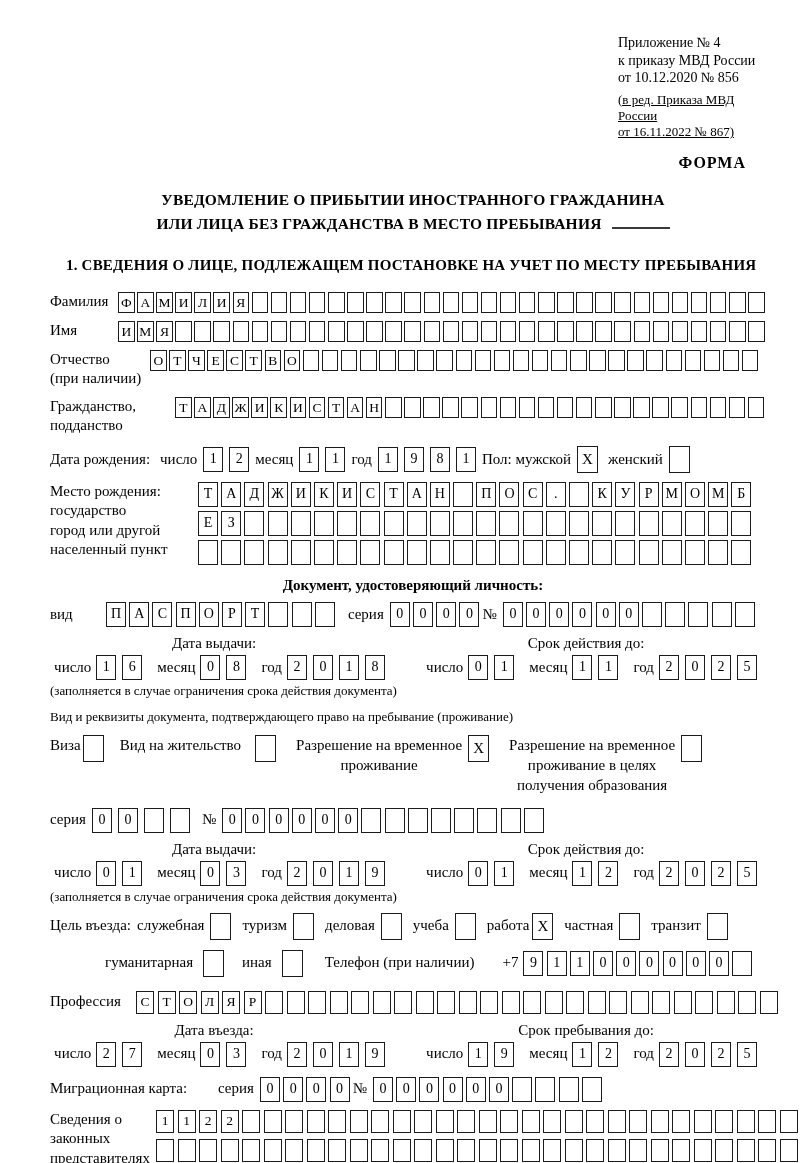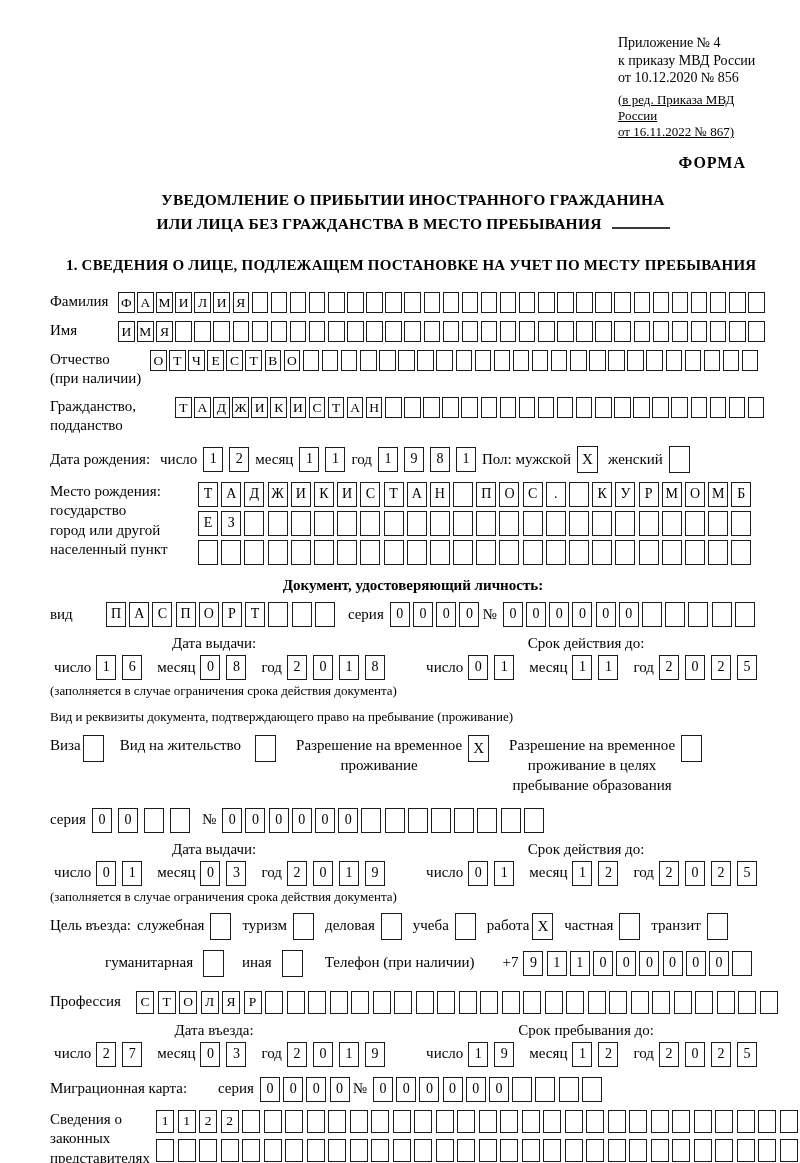--- a/index.html
+++ b/index.html
@@ -476,21 +476,21 @@
       <div class="olines">
         <div>Разрешение на временное</div>
         <div>проживание</div>
       </div>
       <div class="cb">X</div>
     </div>
     <div class="opt">
       <div class="olines">
         <div>Разрешение на временное</div>
         <div>проживание в целях</div>
-        <div>пребывание образования</div>
+        <div>получения образования</div>
       </div>
       <div class="cb"></div>
     </div>
   </div>
 
   <div class="row inline">
     <span class="lbl">серия</span>
     <span class="sp6"></span>
     <div class="cells">
         <div class="cell cw d">0</div>

